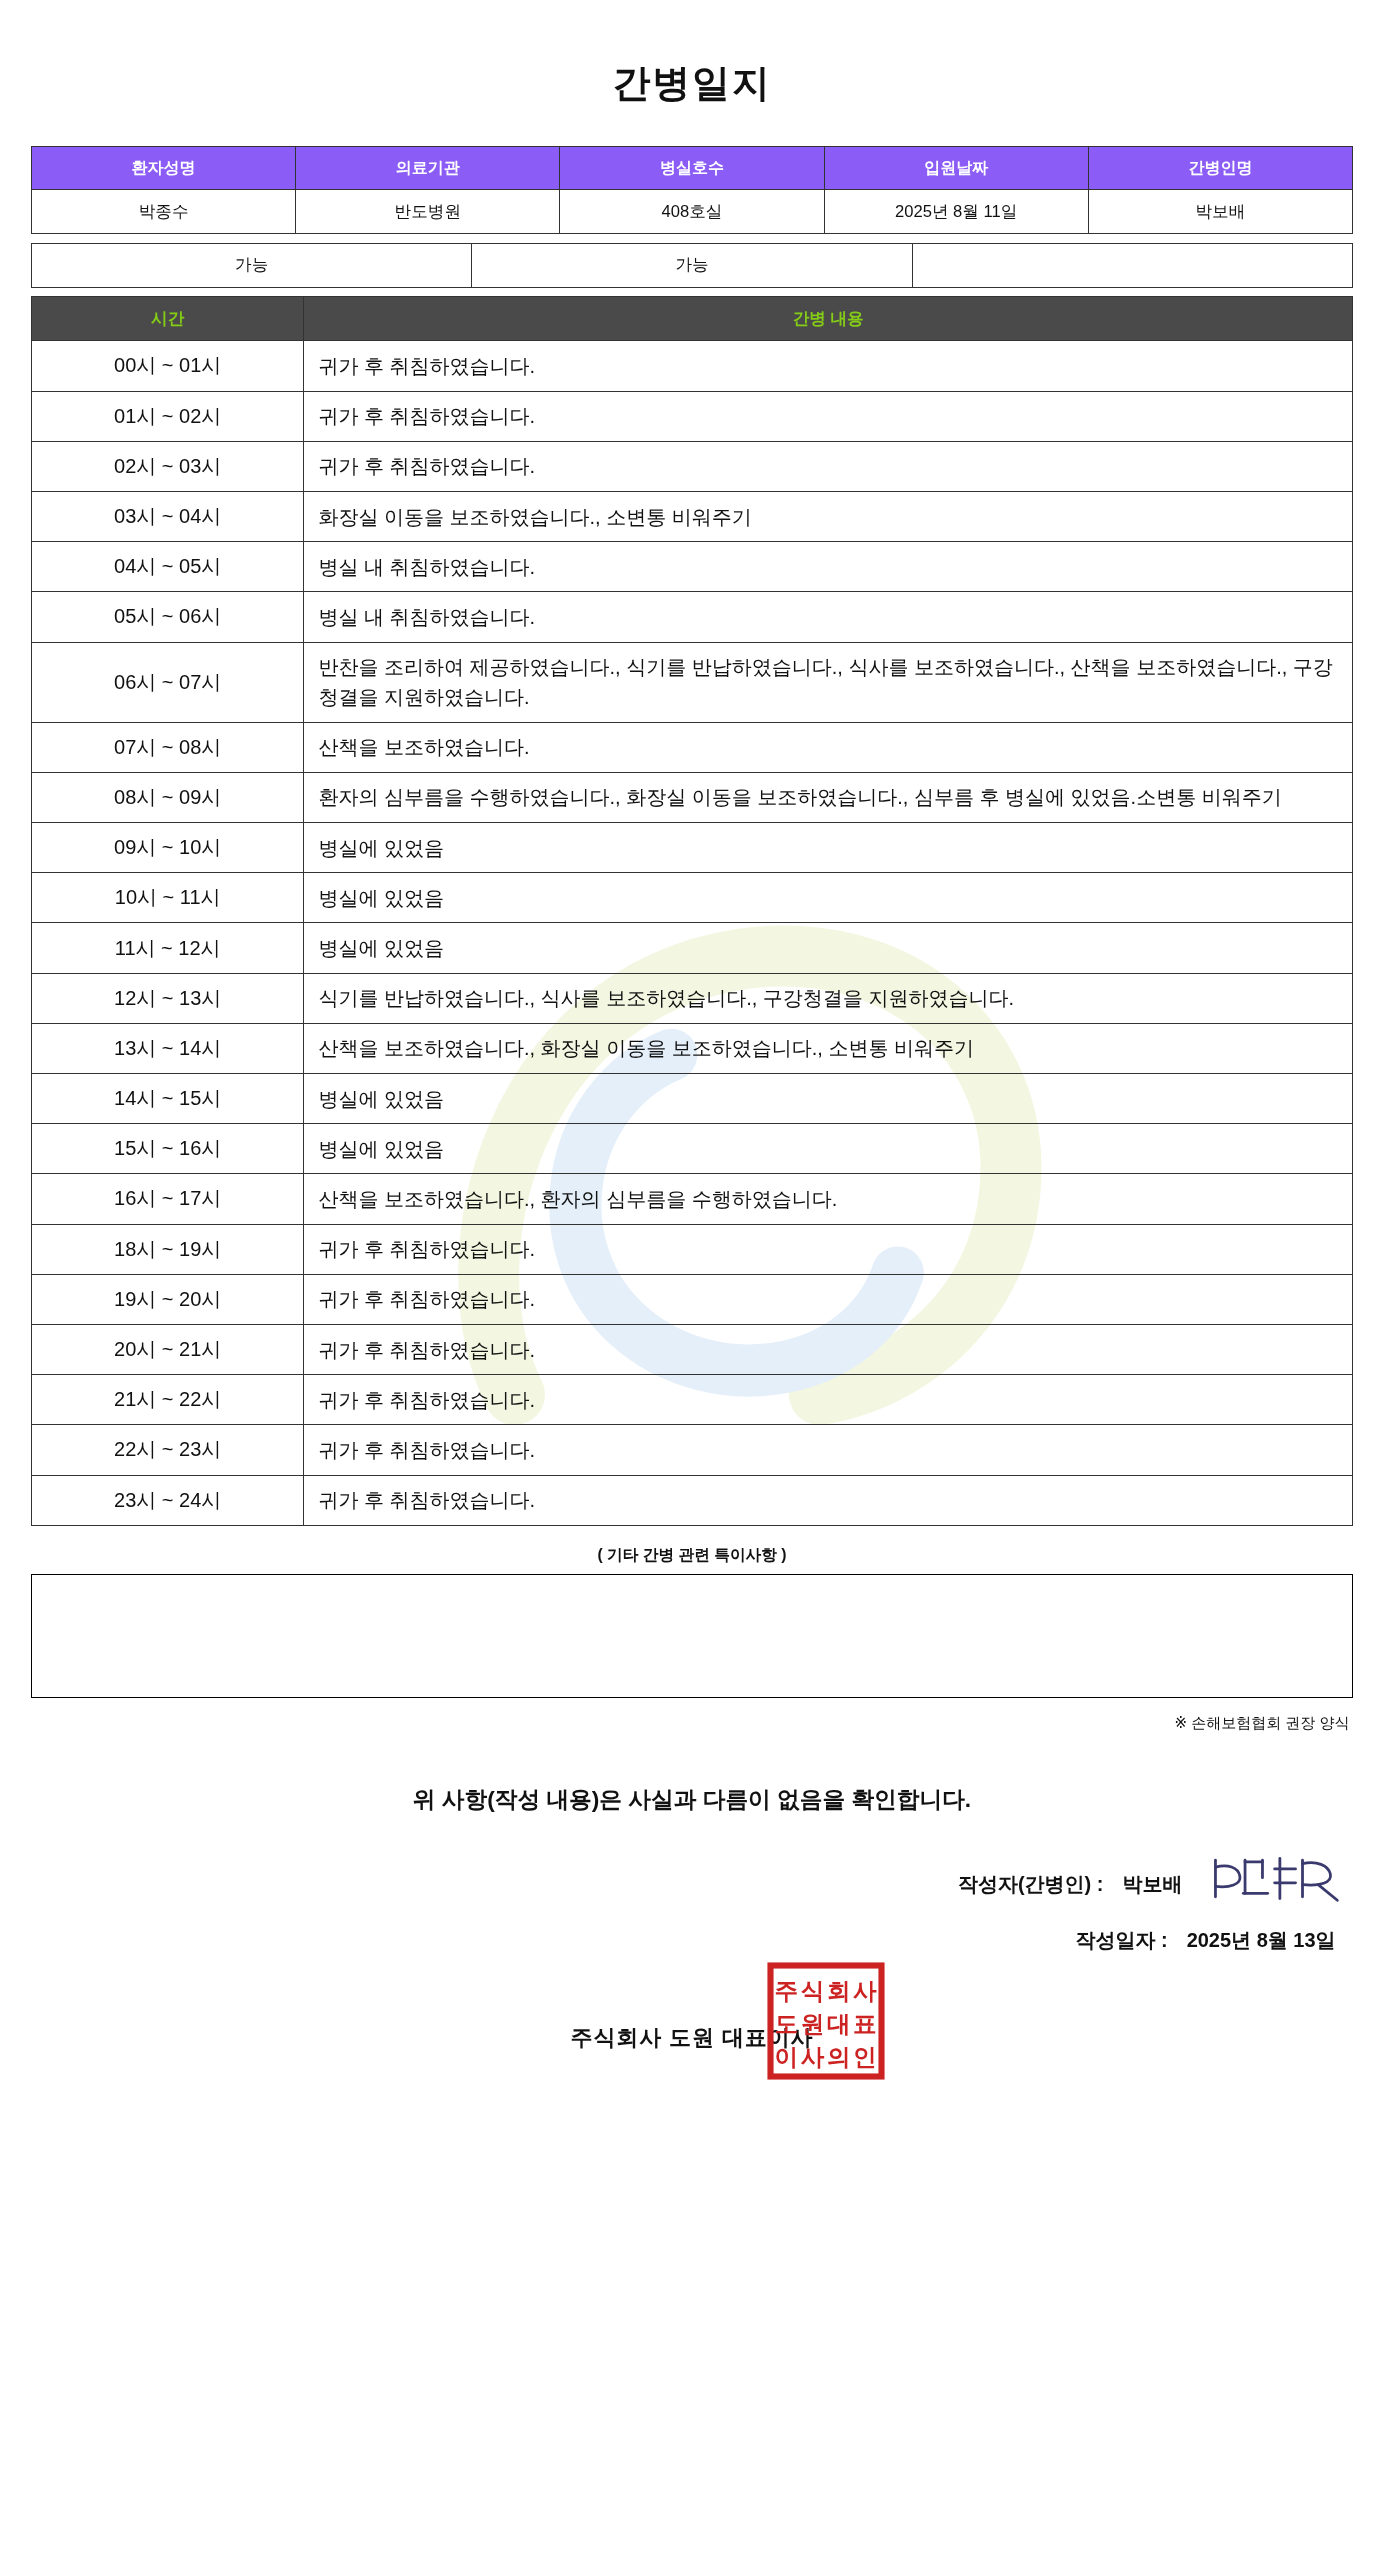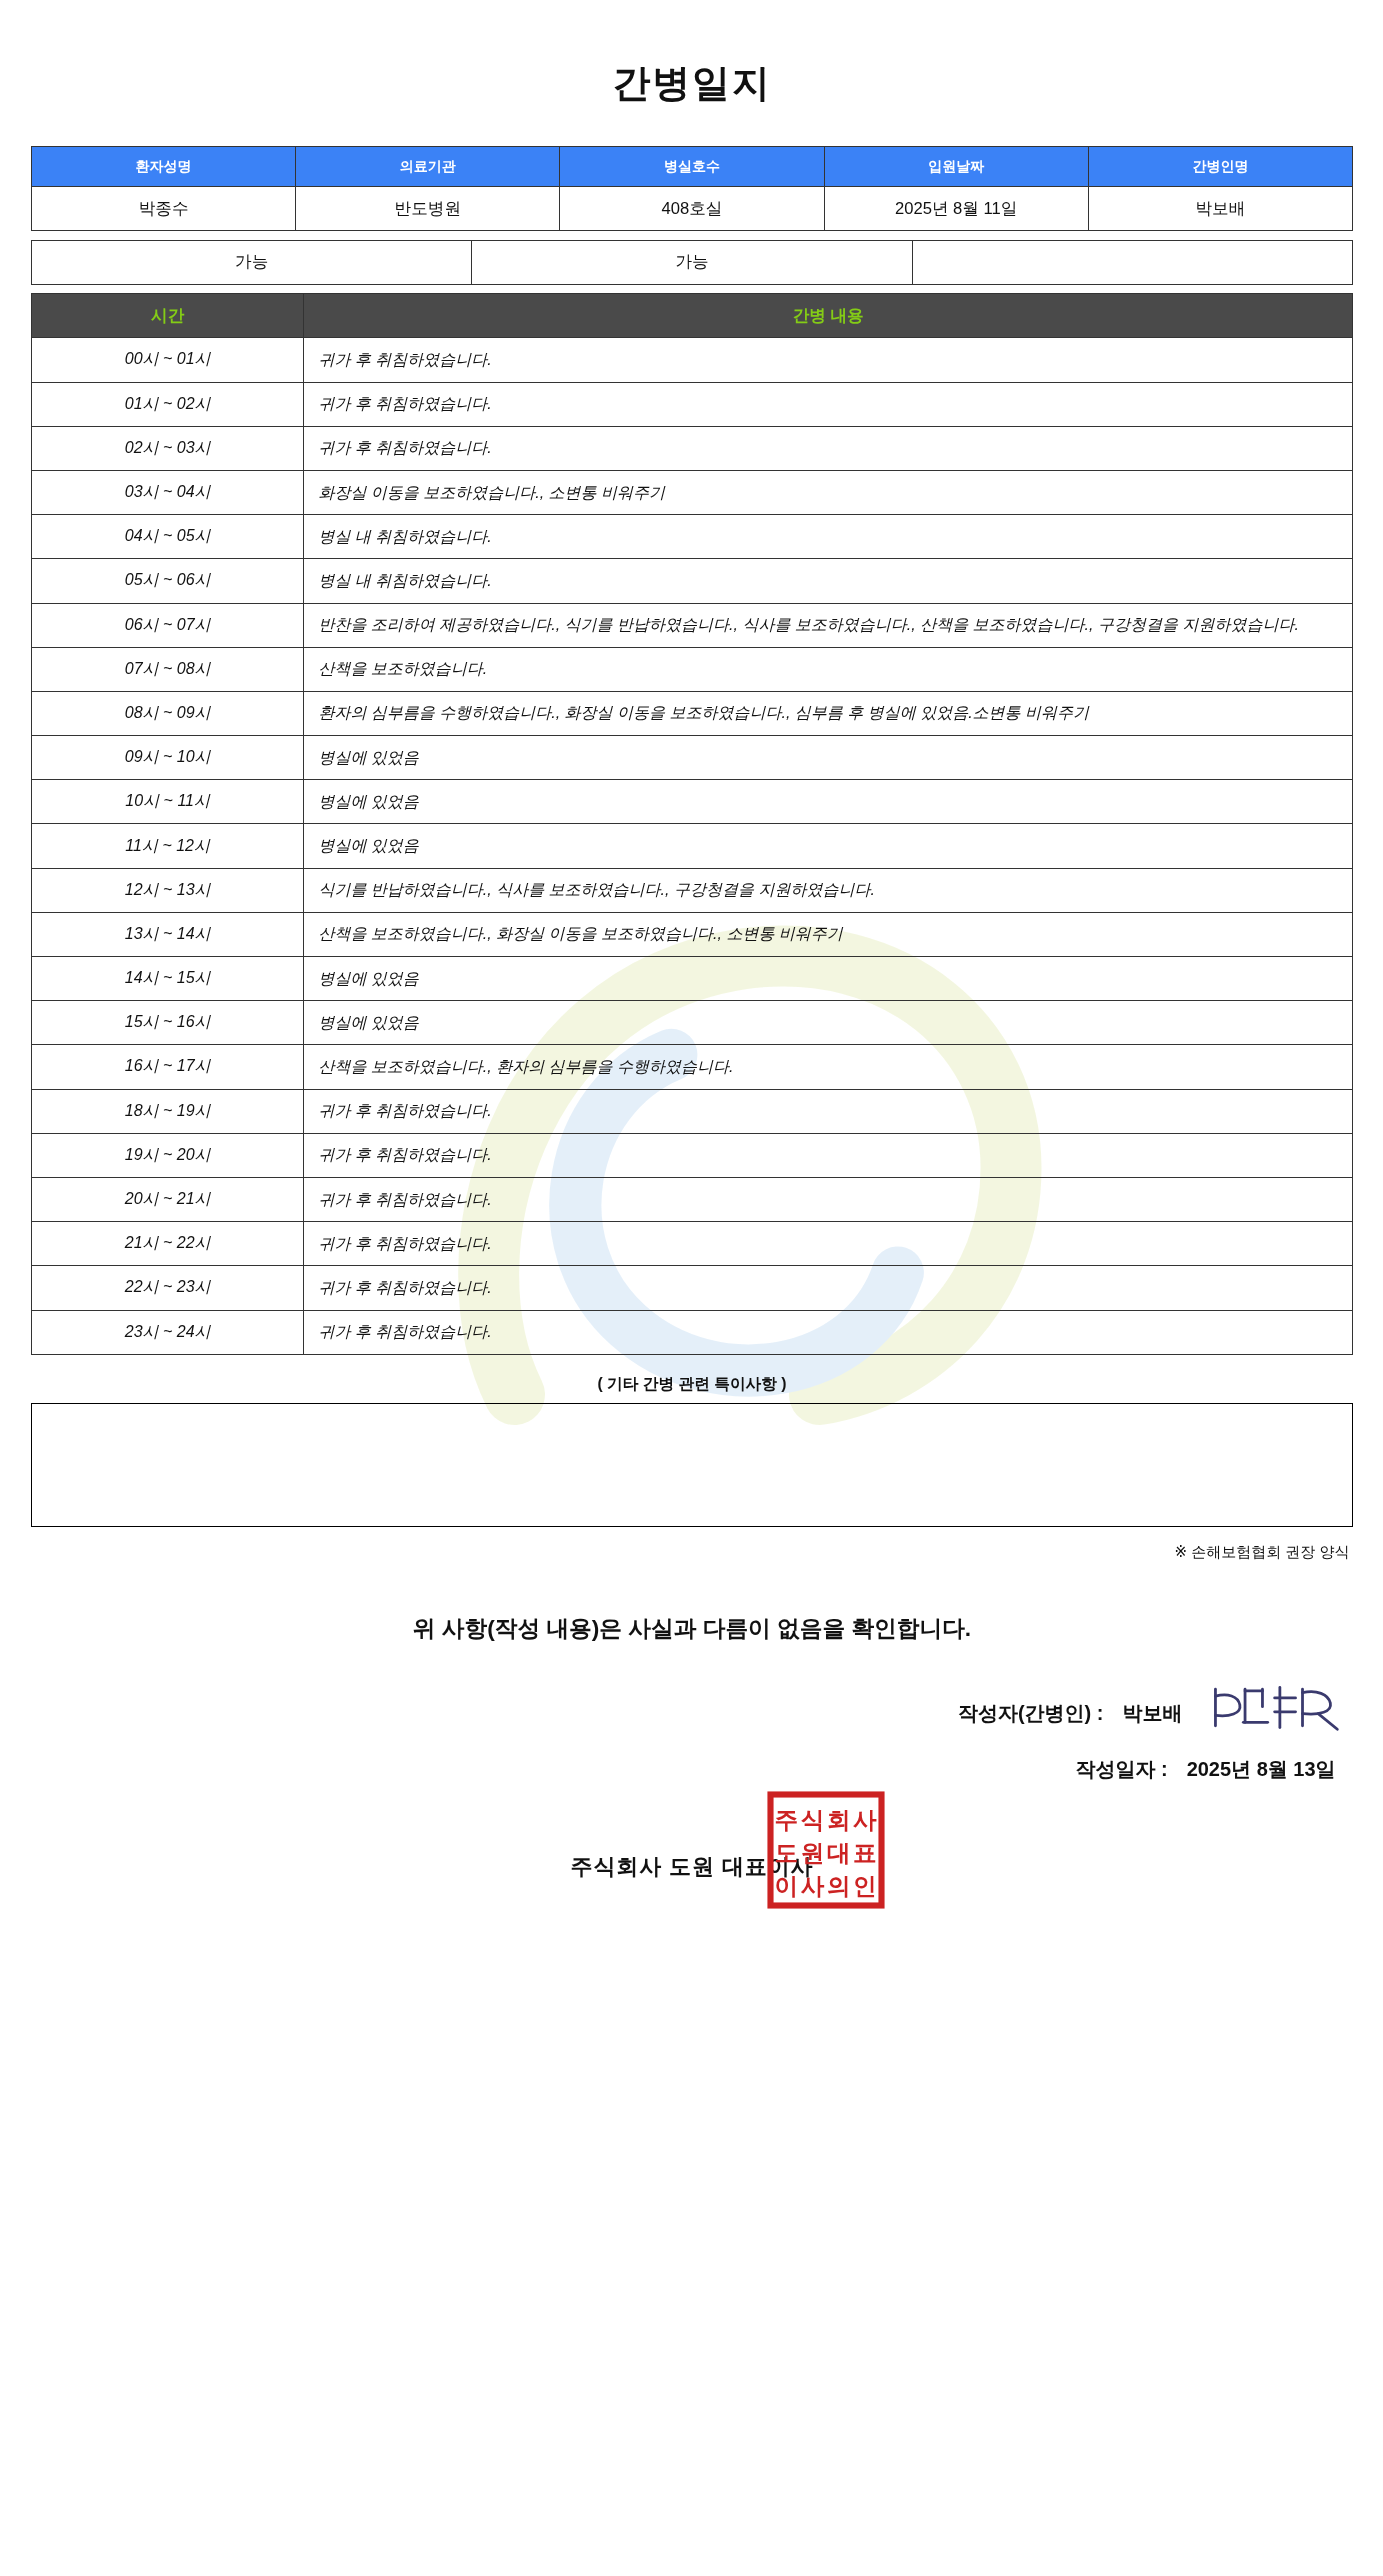--- a/index.html
+++ b/index.html
@@ -73,42 +73,41 @@
   .tbl {
     border: 1.7px solid #000;
   }
   .tbl th, .tbl td {
     border: 0.9px solid #333;
     text-align: center;
     font-size: 16.6px;
     padding: 10.5px 5.2px;
   }
   .tbl th {
-    background: #3b82f6;
+    background: #8b5cf6;
     color: #ffffff;
     font-weight: bold;
-    font-size: 14px;
+    font-size: 16px;
   }
   .spacer6 { height: 8.7px; }
 
   
   .log-tbl { border: 1.7px solid #000; margin-top: 8.7px; }
   .log-tbl th {
     background: #4a4a4a;
     color: #84cc16;
     border: 0.9px solid #333;
     font-size: 16.6px;
     font-weight: bold;
     padding: 10.5px 5.2px;
   }
   .log-tbl td {
     border: 0.9px solid #333;
-    font-size: 16px;
+    font-size: 20px;
     padding: 9.6px 8.7px;
-    font-style: italic;
   }
   .log-tbl td.time {
     text-align: center;
     width: 261px;
   }
   .log-tbl td.desc {
     text-align: left;
     padding-left: 14px;
     line-height: 1.5;
   }

